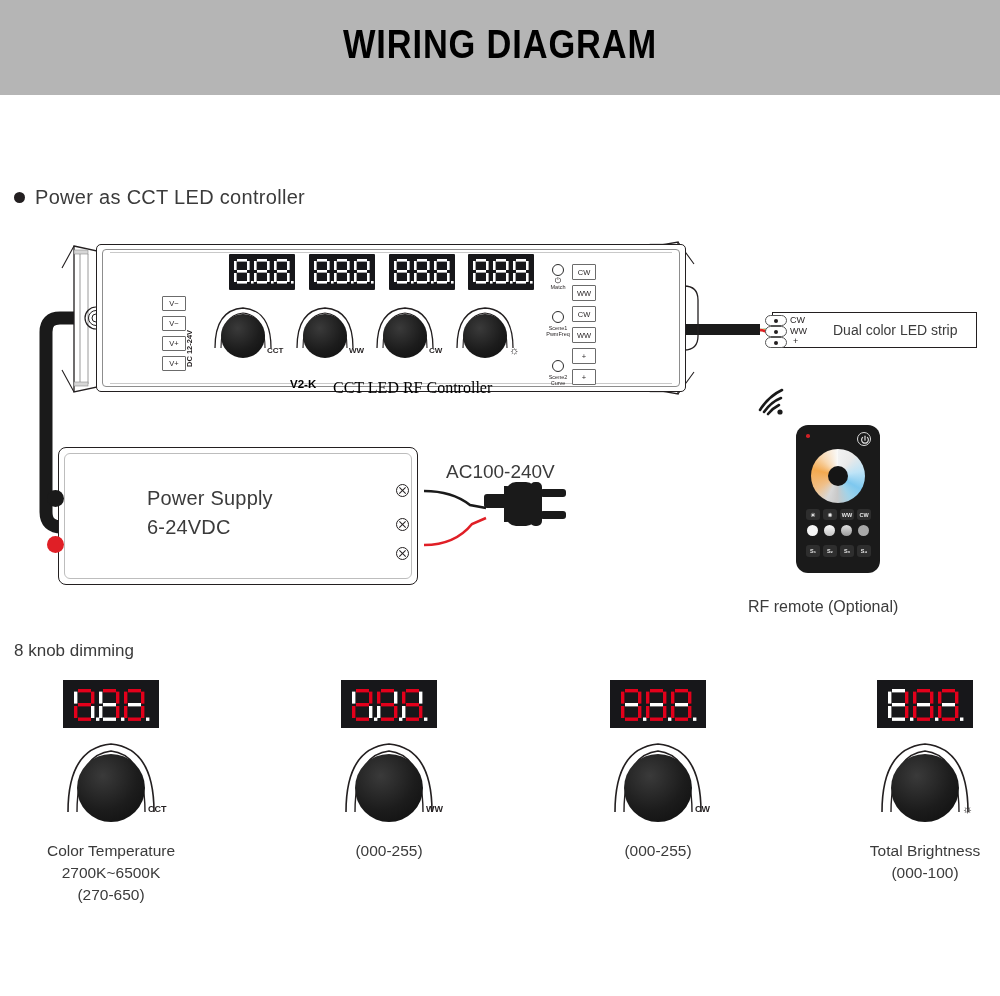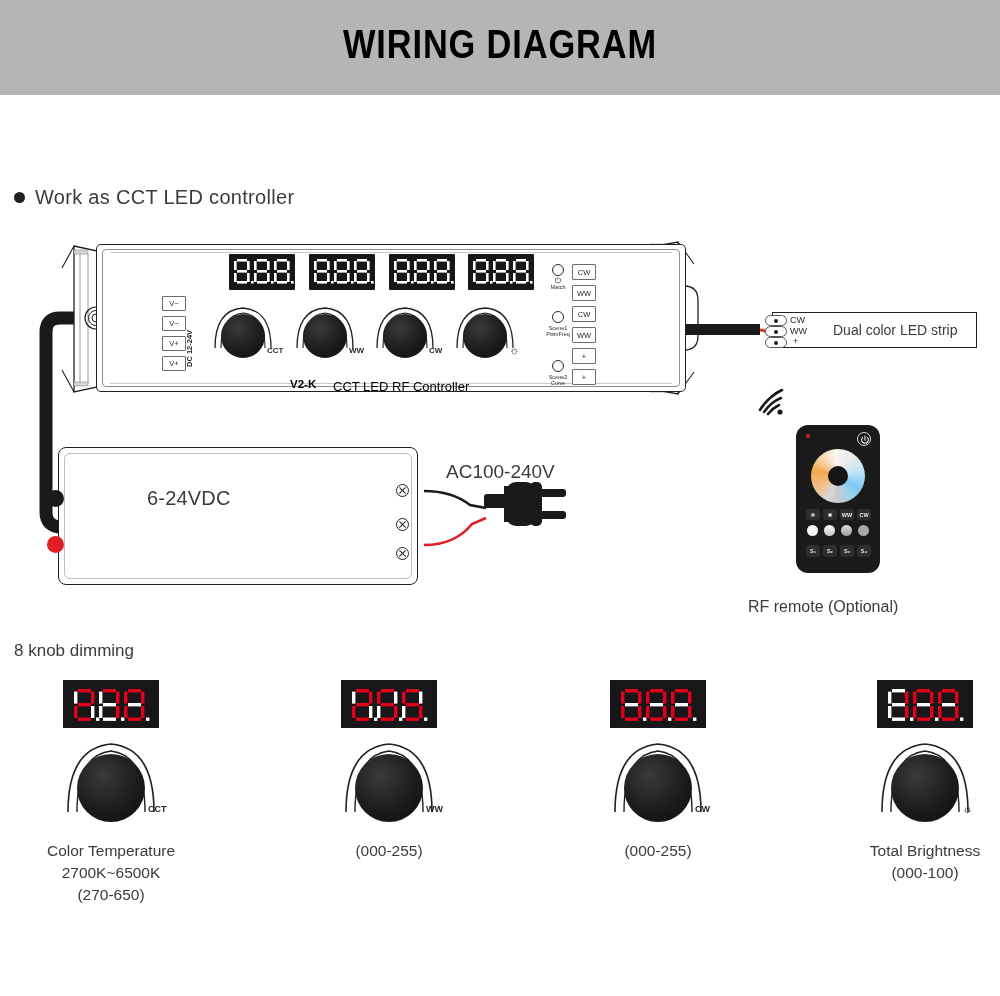--- a/index.html
+++ b/index.html
@@ -84,21 +84,21 @@
   }
   .btn-cap{
     position:absolute; font-size:5.5px; line-height:6px; color:#231f20;
     text-align:center; width:34px;
   }
 
   .brand{
     position:absolute; left:290px; top:378px; font-size:11.5px; font-weight:bold; color:#000;
   }
   .brand-sub{
-    position:absolute; left:333px; top:379px; font-size:13px; color:#000;
+    position:absolute; left:333px; top:379px; font-size:16px; color:#000;font-family:Liberation Serif, serif;
   }
 
   
   .strip-box{
     position:absolute; left:772px; top:312px; width:205px; height:36px;
     border:1.6px solid #231f20; background:#fff;
   }
   .strip-text{
     position:absolute; left:60px; top:9px; font-size:14px; color:#3b3b3b;
   }
@@ -188,21 +188,21 @@
   svg{ overflow:visible; }
 </style>
 </head>
 <body>
 
 <div class="header-bar"></div>
 <div class="header-title">WIRING DIAGRAM</div>
 
 <div class="bullet-row">
   <span class="bullet-dot"></span>
-  <span class="bullet-text">Work as CCT LED controller</span>
+  <span class="bullet-text">Power as CCT LED controller</span>
 </div>
 
 <svg style="position:absolute;left:0;top:0;width:1000px;height:996px;pointer-events:none">
 
   <path d="M110 318 L60 318 Q46 318 46 332 L46 512 Q46 527 62 527 L150 527" stroke="#1a1a1a" stroke-width="13" fill="none" stroke-linecap="round"></path>
 
   <path d="M152 524 Q175 524 186 506 L196 498" stroke="#1a1a1a" stroke-width="3" fill="none"></path>
   <path d="M152 531 Q176 534 186 544 L198 545" stroke="#e01f26" stroke-width="3" fill="none"></path>
 
   <path d="M108 313 L164 313" stroke="#1a1a1a" stroke-width="2.4" fill="none"></path>
@@ -483,20 +483,21 @@
   <span class="strip-pad-lbl" style="left:17px; top:2px;">CW</span>
   <div class="strip-pad" style="top:13px;"></div>
   <span class="strip-pad-lbl" style="left:17px; top:13px;">WW</span>
   <div class="strip-pad" style="top:24px;"></div>
   <span class="strip-pad-lbl" style="left:20px; top:23px;">+</span>
 </div>
 
 <div class="psu">
   <div class="psu-inner"></div>
   <div class="psu-text">
+    <div>Power Supply</div>
     <div>6-24VDC</div>
   </div>
   <div class="psu-screw" style="right:8px; top:36px;"></div>
   <div class="psu-screw" style="right:8px; top:70px;"></div>
   <div class="psu-screw" style="right:8px; top:99px;"></div>
   <div style="position:absolute; left:-12px; top:42px; width:17px; height:17px; border-radius:50%; background:#1a1a1a;"></div>
   <div style="position:absolute; left:-12px; top:88px; width:17px; height:17px; border-radius:50%; background:#e01f26;"></div>
 </div>
 
 <div class="ac-label">AC100-240V</div>

